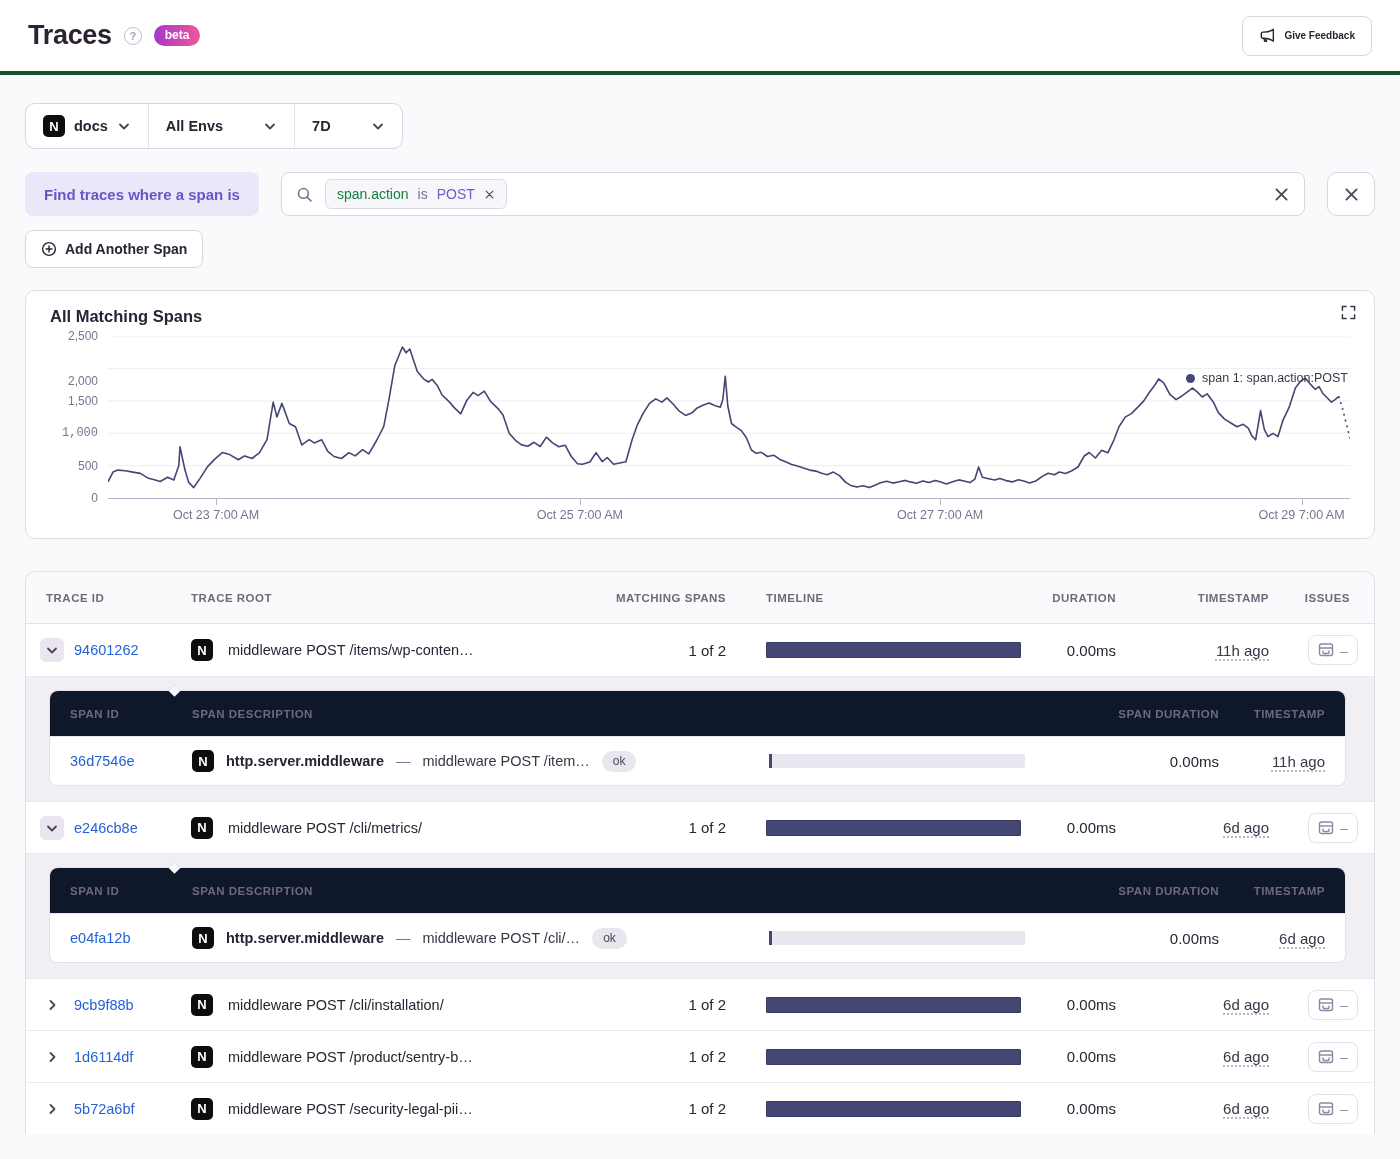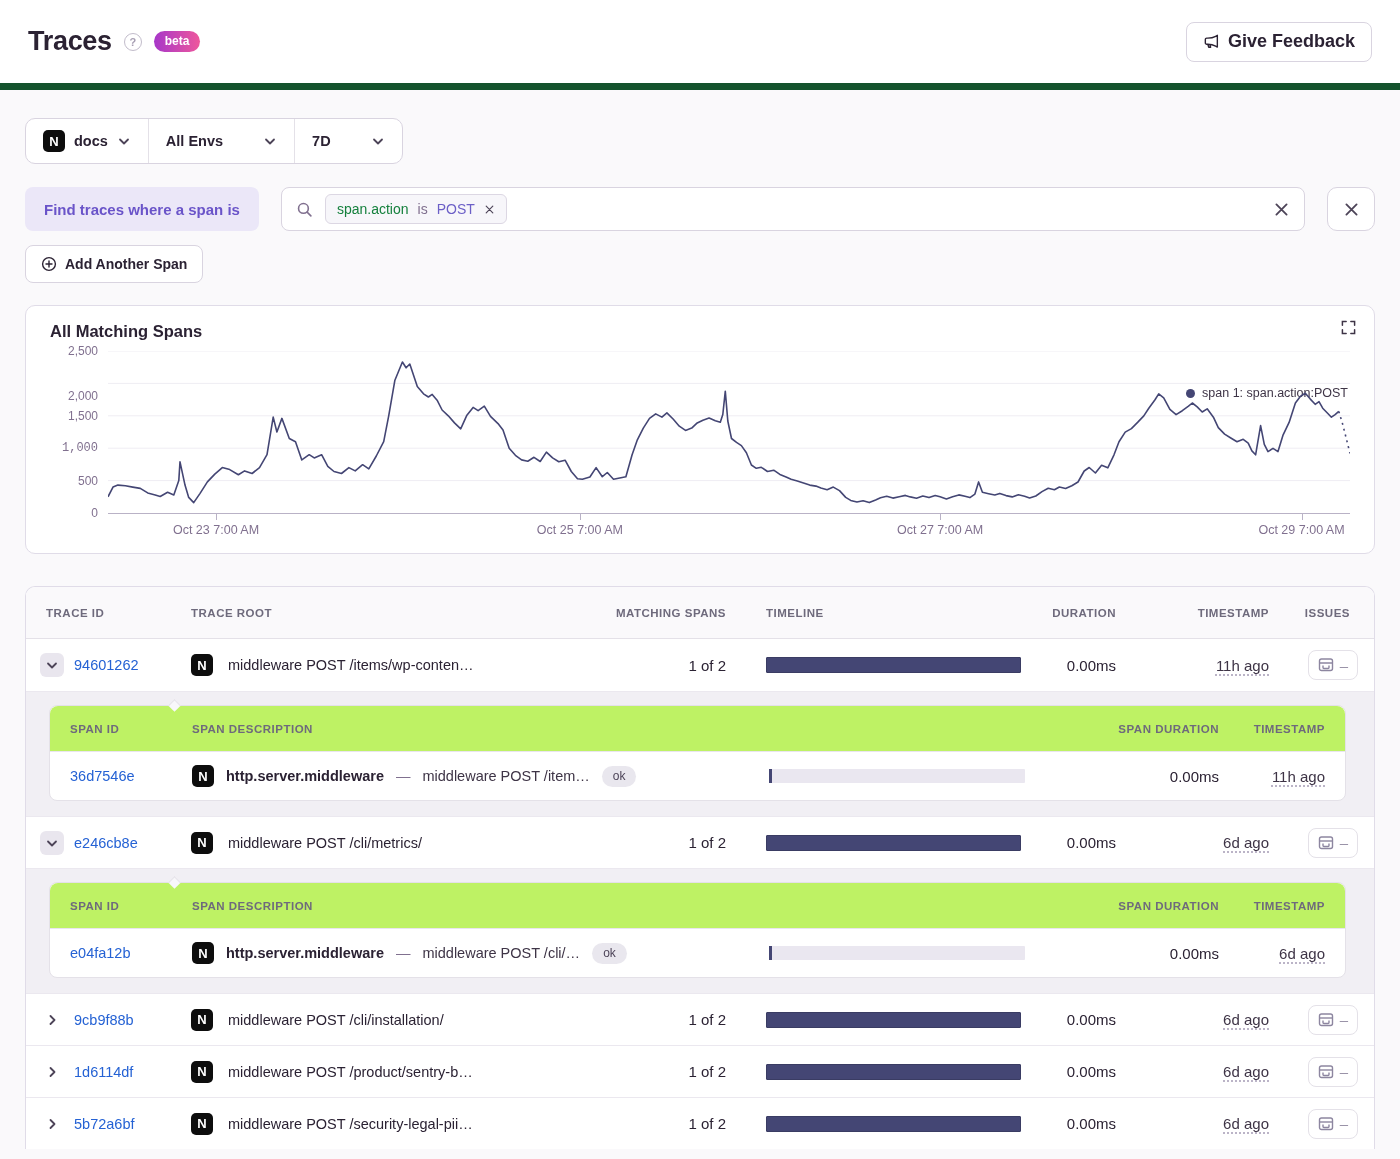--- a/index.html
+++ b/index.html
@@ -1,32 +1,32 @@
 <!DOCTYPE html>
 <html><head>
 <meta charset="utf-8">
 <style>
   * { margin:0; padding:0; box-sizing:border-box; }
   html,body { width:1400px; height:1159px; overflow:hidden; background:#faf9fb;
     font-family:"Liberation Sans","DejaVu Sans",sans-serif; color:#2b2233; }
 
   
-  .page-header { height:90px; background:#fff; border-bottom:7px solid #14532d;
+  .page-header { height:75px; background:#fff; border-bottom:4px solid #14532d;
     display:flex; align-items:center; padding:0 28px; }
   .page-title { font-size:27px; font-weight:700; letter-spacing:-0.3px; }
   .help-icon { width:18px; height:18px; border:1.5px solid #c2bccb; border-radius:50%;
     color:#a79fb3; font-size:11px; font-weight:700; display:flex; align-items:center;
     justify-content:center; margin-left:12px; }
   .beta-badge { margin-left:12px; padding:3px 11px 4px; border-radius:20px; color:#fff;
     font-size:12px; font-weight:700; background:linear-gradient(90deg,#a737c9,#ee579c); }
   .spacer { flex:1; }
   .btn { display:inline-flex; align-items:center; gap:8px; background:#fff;
     border:1px solid #d9d4e0; border-radius:8px; cursor:pointer;
     font-family:inherit; color:#2b2233; }
-  .feedback-btn { height:40px; padding:0 16px; font-size:18px; font-weight:700; }
+  .feedback-btn { height:40px; padding:0 16px; font-size:10px; font-weight:700; }
 
   .content { padding:0 25px; }
 
   
   .filter-bar { margin-top:28px; display:inline-flex; align-items:stretch; background:#fff;
     border:1px solid #d9d4e0; border-radius:10px; height:46px; overflow:hidden; }
   .filter-seg { display:flex; align-items:center; gap:9px; padding:0 17px; font-size:14.5px;
     font-weight:700; color:#2b2233; cursor:pointer; }
   .filter-seg + .filter-seg { border-left:1px solid #e4e1e8;gap:40px; }
   .n-logo { width:22px; height:22px; background:#0d0d0d; border-radius:5px; color:#fff;
@@ -92,21 +92,21 @@
   .cell-issues { display:flex; justify-content:flex-end; padding-right:16px; }
   .issues-btn { height:30px; padding:0 9px; border-radius:8px; gap:6px; color:#9a93a8;
     font-size:15px; border-color:#e4e1e8; }
 
   
   .sub-wrap { background:#f1eff4; padding:13px 28px 15px 23px; }
   .sub-card { background:#fff; border:1px solid #e4e1e8; border-radius:8px; position:relative; }
   .notch { position:absolute; top:-5px; left:120px; width:9px; height:9px; background:#f8f7fa;
     border-left:1px solid #e4e1e8; border-top:1px solid #e4e1e8; transform:rotate(45deg); }
   .s-grid { display:grid; grid-template-columns:142px 577px 260px 190px 1fr; align-items:center; }
-  .s-head { height:46px; background:#bef264; border-bottom:1px solid #e9e6ee;
+  .s-head { height:46px; background:#0f172a; border-bottom:1px solid #e9e6ee;
     border-radius:8px 8px 0 0; }
   .s-row { height:48px; }
   .pad-r { padding-right:20px; }
   .cell-desc { display:flex; align-items:center; gap:12px; font-size:14.5px;
     white-space:nowrap; overflow:hidden; }
   .desc-op { font-weight:700; } .desc-dash { color:#80708f; } .desc-txt { color:#3e3446; }
   .ok-pill { background:#e9e7ee; border-radius:20px; padding:3px 11px 4px; font-size:12px;
     color:#4d4458; flex:none; }
   .sub-bar { height:14px; background:#eae7f0; border-radius:1px; position:relative; margin-right:4px; }
   .sub-bar::before { content:""; position:absolute; left:0; top:0; bottom:0; width:3px;

